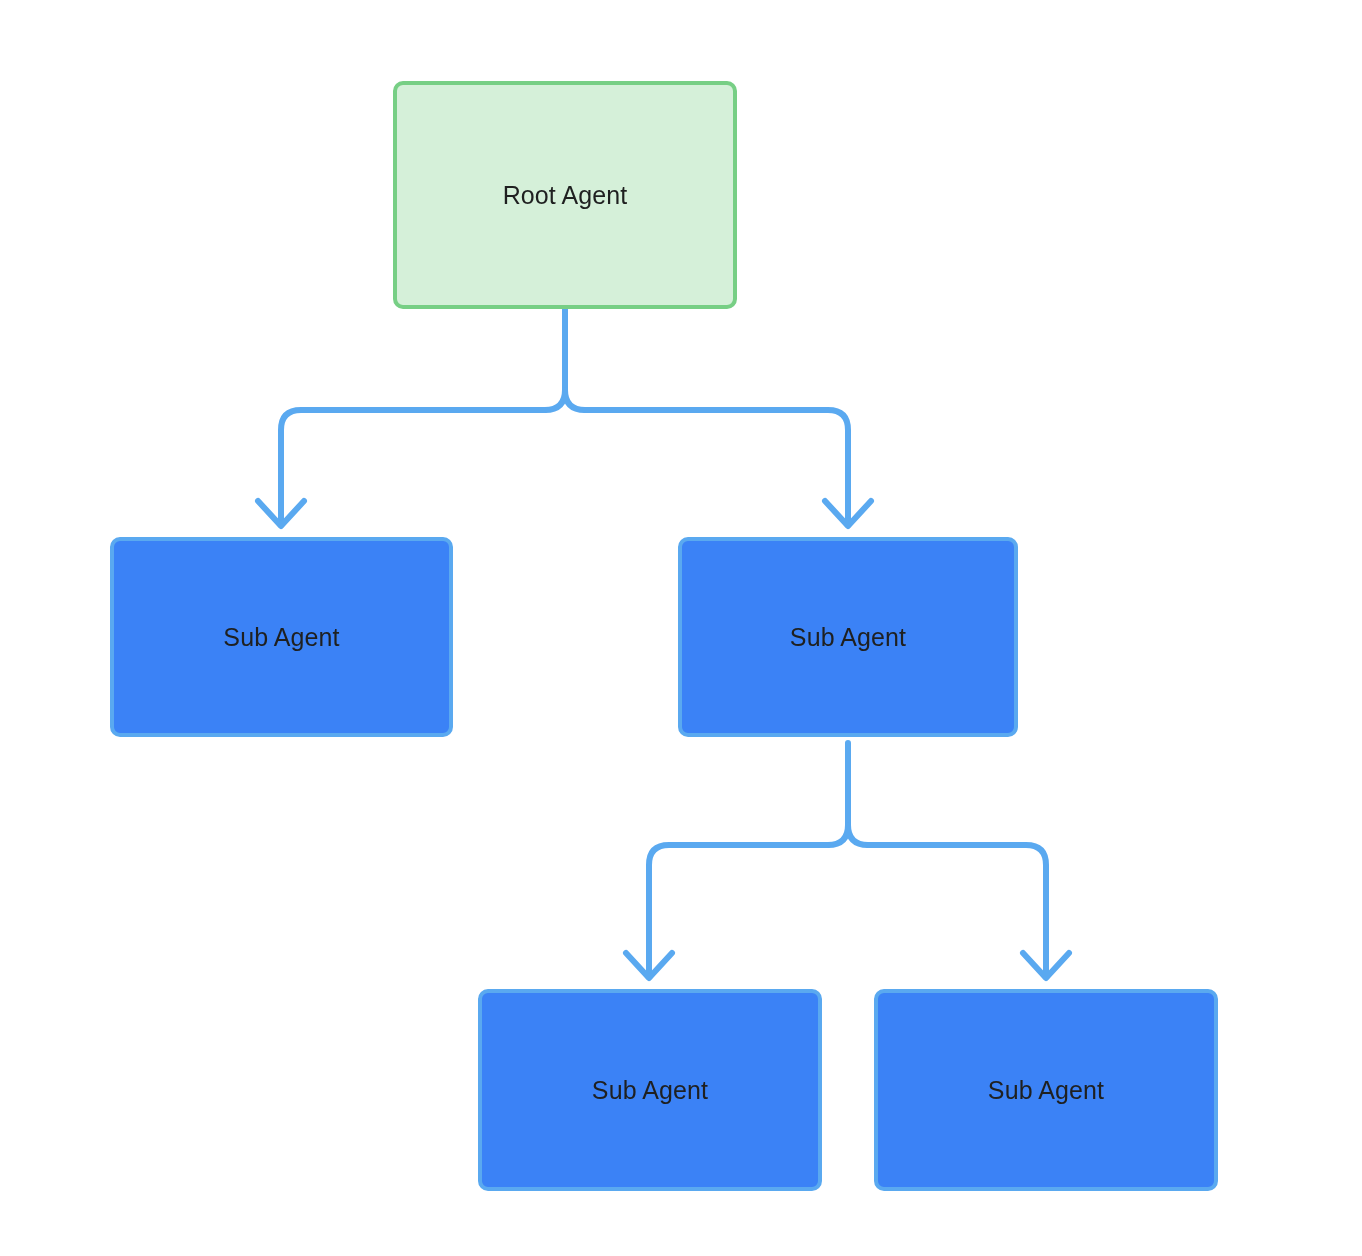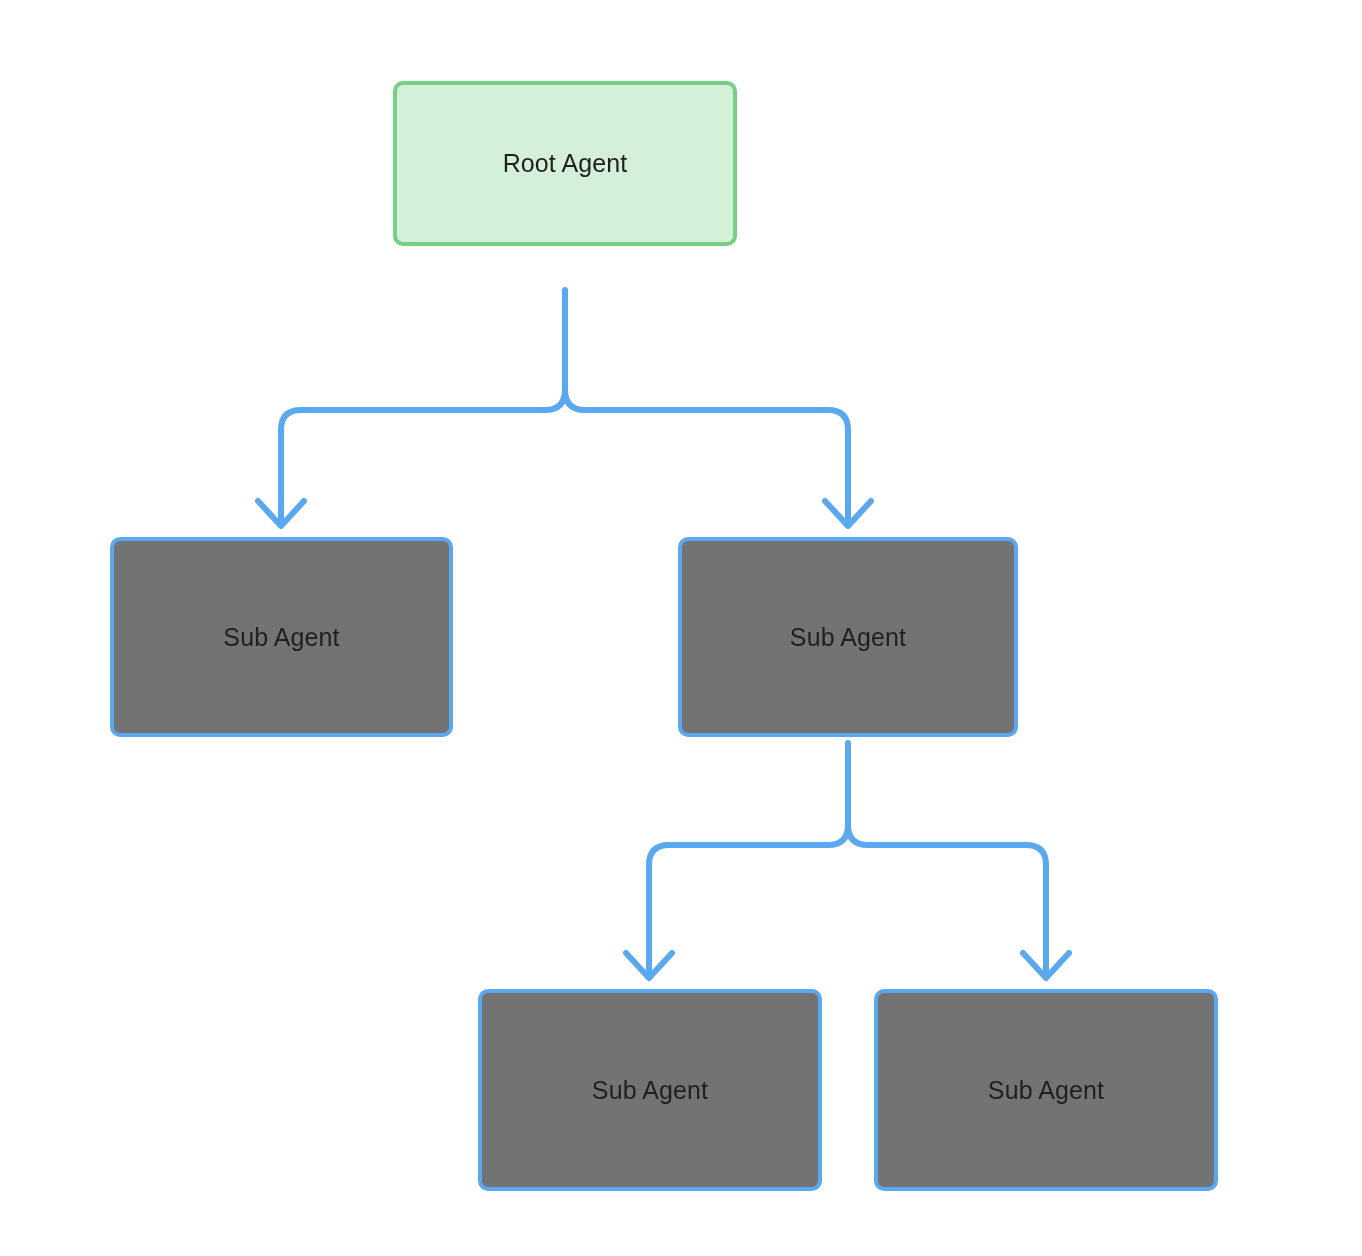--- a/index.html
+++ b/index.html
@@ -34,21 +34,21 @@
     display: flex;
     align-items: center;
     justify-content: center;
     z-index: 2;
   }
   .node-root {
     background: #d5f0d9;
     border-color: #77cf85;
   }
   .node-sub {
-    background: #737373;
+    background: #3b82f6;
     border-color: #5aa9f0;
   }
   .node-label {
     font-family: "Liberation Sans", sans-serif;
     font-size: 25px;
     line-height: 1;
     color: #1f2020;
     letter-spacing: 0.1px;
     white-space: nowrap;
     user-select: none;
@@ -75,21 +75,21 @@
       <path d="M 848 825 Q 848 845 868 845"></path>
 
       <path d="M 828 845 L 669 845 Q 649 845 649 865 L 649 977"></path>
       <path d="M 626 953 L 649 978 L 672 953"></path>
 
       <path d="M 868 845 L 1026 845 Q 1046 845 1046 865 L 1046 977"></path>
       <path d="M 1023 953 L 1046 978 L 1069 953"></path>
     </g>
   </svg>
 
-  <div class="node node-root" style="left:393px; top:81px; width:344px; height:165px;">
+  <div class="node node-root" style="left:393px; top:81px; width:344px; height:228px;">
     <span class="node-label">Root Agent</span>
   </div>
 
   <div class="node node-sub" style="left:110px; top:537px; width:343px; height:200px;">
     <span class="node-label">Sub Agent</span>
   </div>
 
   <div class="node node-sub" style="left:678px; top:537px; width:340px; height:200px;">
     <span class="node-label">Sub Agent</span>
   </div>

